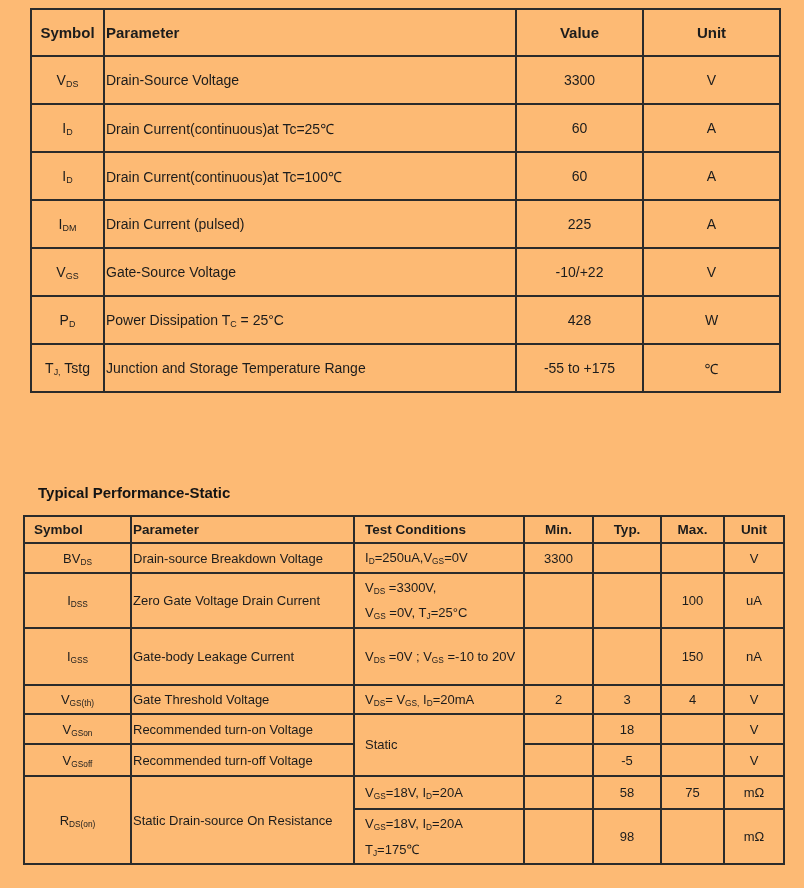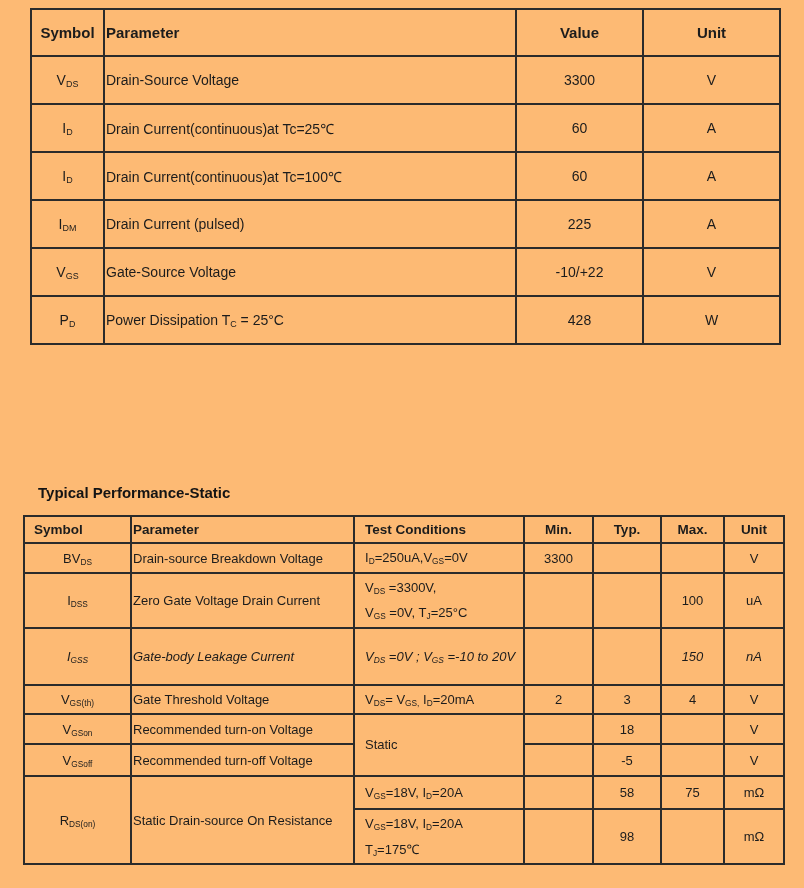--- a/index.html
+++ b/index.html
@@ -62,21 +62,21 @@
   .t2 .col-sym  { width: 107px; }
   .t2 .col-par  { width: 223px; }
   .t2 .col-tc   { width: 170px; }
   .t2 .col-min  { width: 69px; }
   .t2 .col-typ  { width: 68px; }
   .t2 .col-max  { width: 63px; }
   .t2 .col-unit { width: 60px; }
 
   .t2 tr.rh30 td { height: 26px; }
   .t2 tr.rh53 td { height: 49px; }
-  .t2 tr.rh57 td { height: 53px; font-style: italic; }
+  .t2 tr.rh57 td { height: 53px; }
   .t2 tr.rh28 td { height: 24px; margin-top: 48px; }
   .t2 tr.rh32 td { height: 28px; }
   .t2 tr.rh33 td { height: 29px; }
   .t2 tr.rh55 td { height: 51px; }
 
   .c { text-align: center; }
   .l { text-align: left; }
   .tc-cell { text-align: left; padding-left: 10px; padding-right: 6px; line-height: 1.95; }
 
   sub {
@@ -153,20 +153,26 @@
         <td class="c">V<sub>GS</sub></td>
         <td class="l">Gate-Source Voltage</td>
         <td class="c">-10/+22</td>
         <td class="c">V</td>
       </tr>
       <tr>
         <td class="c">P<sub>D</sub></td>
         <td class="l">Power Dissipation T<sub>C</sub> = 25°C</td>
         <td class="c">428</td>
         <td class="c">W</td>
+      </tr>
+      <tr>
+        <td class="c">T<sub>J,</sub> Tstg</td>
+        <td class="l">Junction and Storage Temperature Range</td>
+        <td class="c">-55 to +175</td>
+        <td class="c">℃</td>
       </tr>
     </tbody>
   </table>
 
   <div class="heading h-static">Typical Performance-Static</div>
 
   <table class="t2">
     <colgroup>
       <col class="col-sym">
         <col class="col-par">

